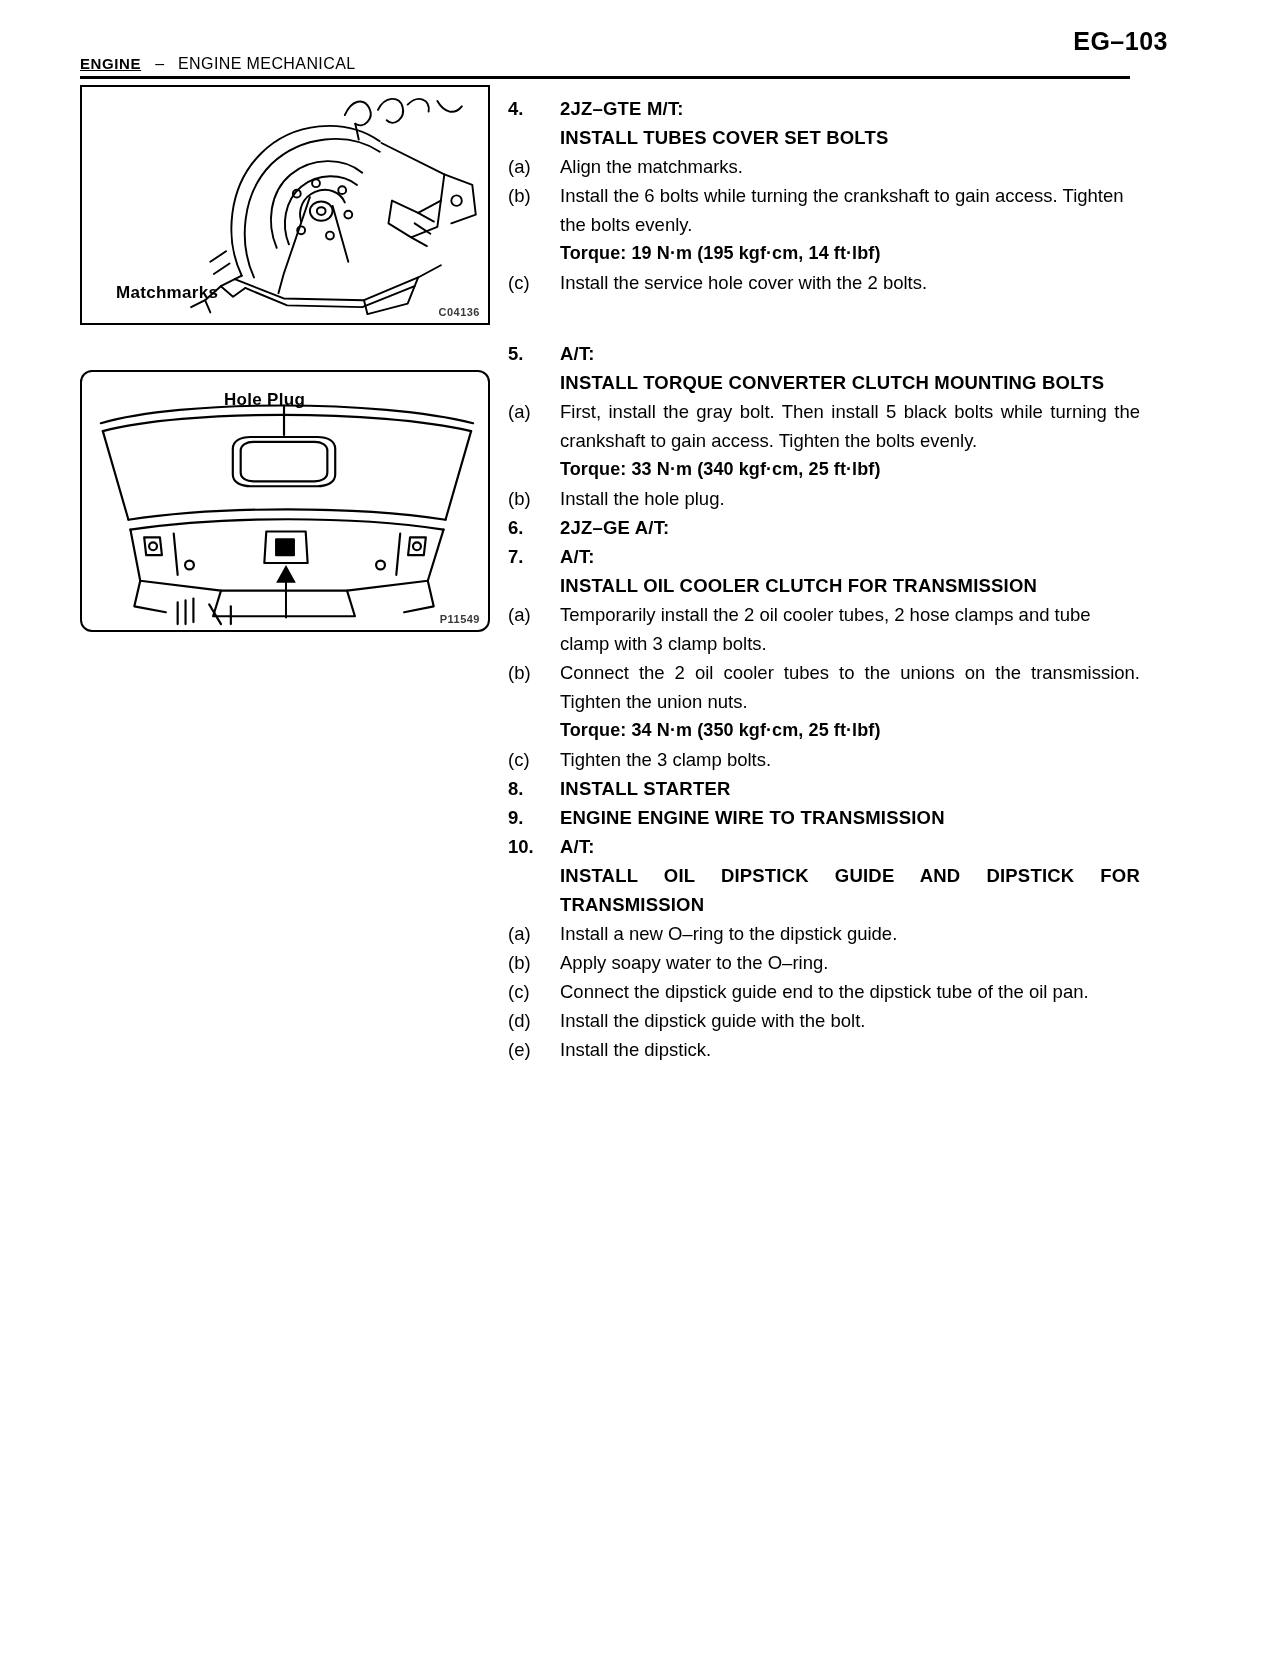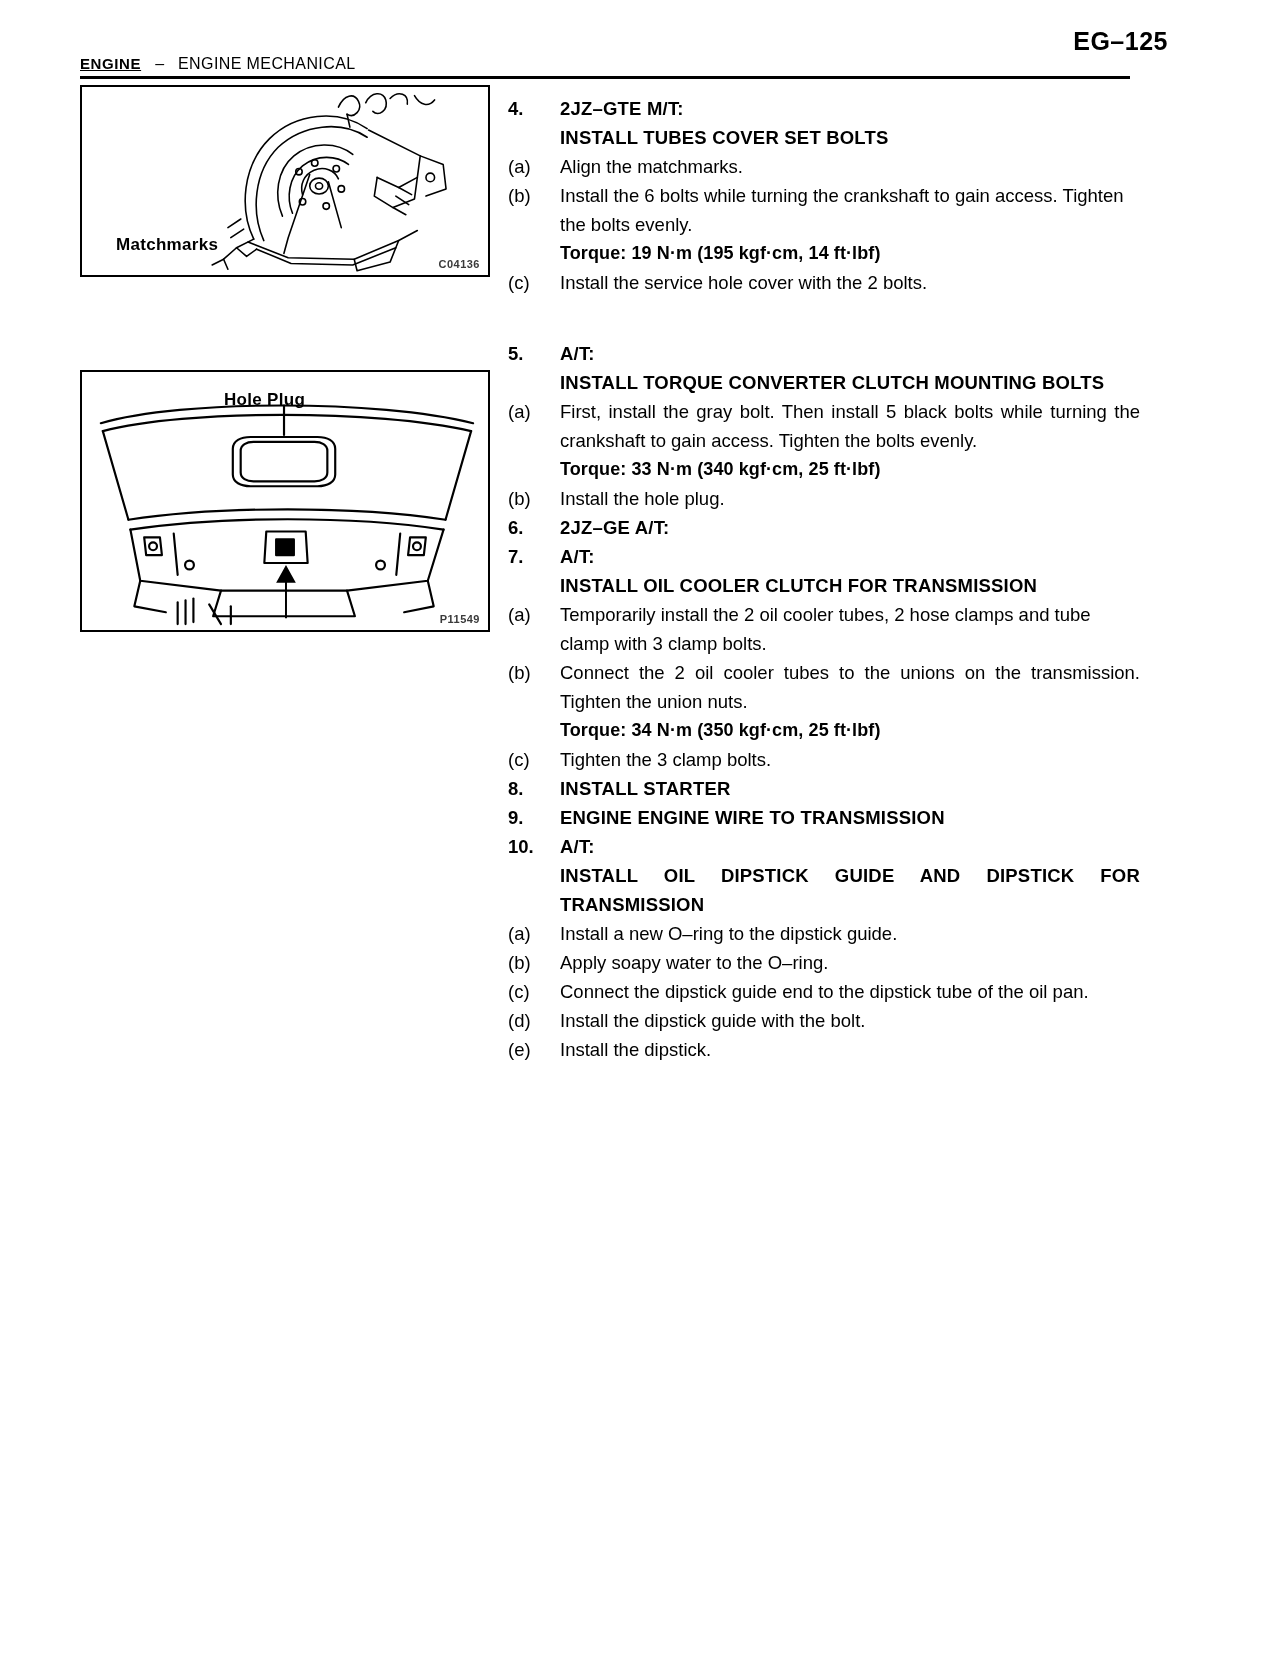--- a/index.html
+++ b/index.html
@@ -55,22 +55,22 @@
     background: #000;
   }
 
   
   .figure {
     position: absolute;
     border: 2px solid #000;
     background: #fff;
     box-sizing: border-box;
   }
-  #figure-1 { left: 80px; top: 85px;  width: 410px; height: 192px; padding-left: 48px; }
-  #figure-2 { left: 80px; top: 370px; width: 410px; height: 262px; }
+  #figure-1 { left: 80px; top: 85px;  width: 410px; height: 240px; padding-left: 48px; }
+  #figure-2 { left: 80px; top: 370px; width: 410px; height: 262px; border-radius: 12px; }
 
   .figure svg { display: block; width: 100%; height: 100%; }
 
   .fig-code {
     position: absolute;
     right: 8px;
     bottom: 5px;
     font-size: 11px;
     font-weight: bold;
     color: #3a3a3a;
@@ -121,21 +121,21 @@
     letter-spacing: 0.1px;
   }
   .gap-lg { height: 42px; }
   .hang {
     margin-left: 52px;
   }
 </style>
 </head>
 <body>
 
-<div class="page-number">EG–125</div>
+<div class="page-number">EG–103</div>
 
 <div class="header-line">
   <span class="hdr-strong">ENGINE</span><span class="hdr-dash">–</span><span class="hdr-sub">ENGINE MECHANICAL</span>
 </div>
 <div class="header-rule"></div>
 
 <div class="figure" id="figure-1">
   <svg viewBox="0 0 410 262">
     <g fill="none" stroke="#000" stroke-width="2.2" stroke-linecap="round" stroke-linejoin="round">
 

